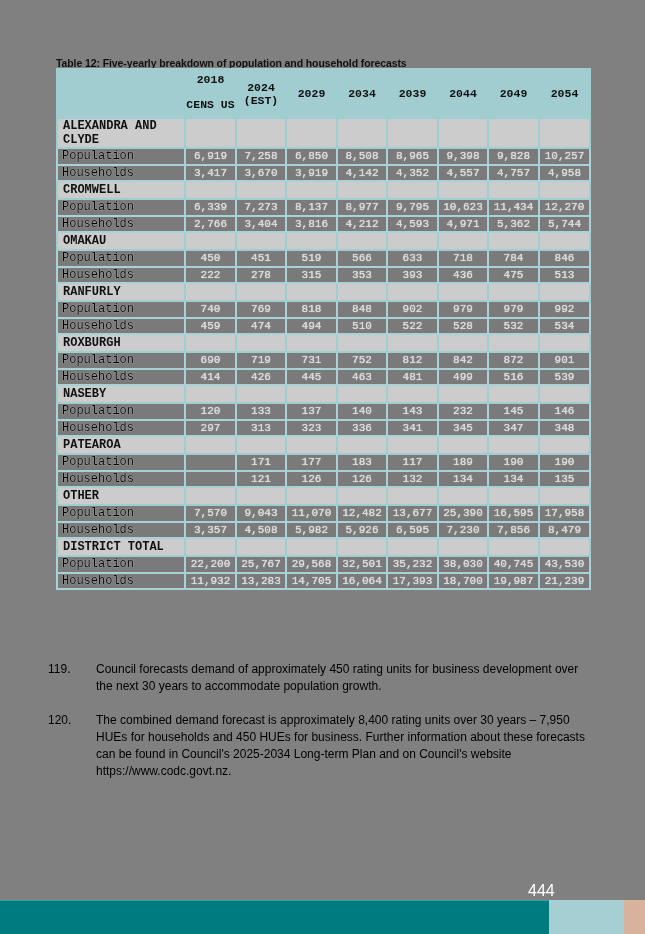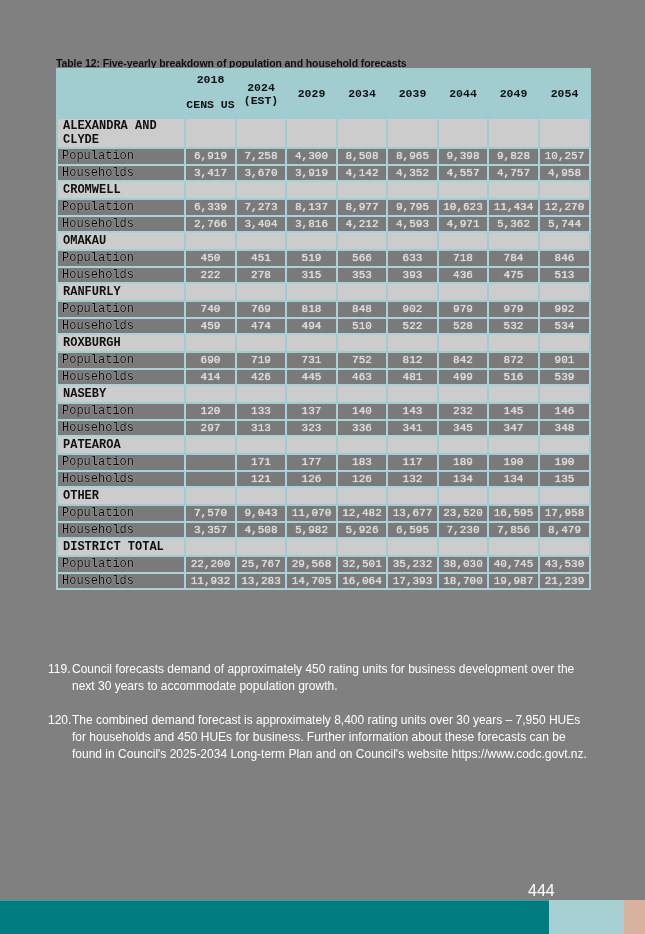--- a/index.html
+++ b/index.html
@@ -61,27 +61,27 @@
       text-align: left;
       padding-left: 4px;
       font-size: 12px;
       color: #000000;
       text-shadow: 0 0 1px #ffffff;
     }
     .para {
       position: absolute; left: 48px;
       width: 540px;
       font-size: 12px; line-height: 17px;
-      color: #ffffff;
+      color: #000000;
     }
     .para .num {
       position: absolute; left: 0; top: 0;
     }
     .para .txt {
-      margin-left: 24px;
+      margin-left: 48px;
       display: block;
     }
     .page-num {
       position: absolute; left: 528px; top: 882px;
       font-size: 16px; color: #ffffff;
     }
     .footer-band { position: absolute; top: 900px; height: 34px; }
     .fb1 { left: 0; width: 549px; background: #017c7e; border-top: 1px solid #3a9ea0; }
     .fb2 { left: 549px; width: 75px; background: #a5cfd2; }
     .fb3 { left: 624px; width: 21px; background: #d8b29c; }
@@ -128,21 +128,21 @@
         <td class="blank"></td>
         <td class="blank"></td>
         <td class="blank"></td>
         <td class="blank"></td>
         <td class="blank"></td>
       </tr>
       <tr class="data">
         <td class="label">Population</td>
         <td>6,919</td>
         <td>7,258</td>
-        <td>4,300</td>
+        <td>6,850</td>
         <td>8,508</td>
         <td>8,965</td>
         <td>9,398</td>
         <td>9,828</td>
         <td>10,257</td>
       </tr>
       <tr class="data">
         <td class="label">Households</td>
         <td>3,417</td>
         <td>3,670</td>
@@ -362,21 +362,21 @@
         <td class="blank"></td>
         <td class="blank"></td>
       </tr>
       <tr class="data">
         <td class="label">Population</td>
         <td>7,570</td>
         <td>9,043</td>
         <td>11,070</td>
         <td>12,482</td>
         <td>13,677</td>
-        <td>23,520</td>
+        <td>25,390</td>
         <td>16,595</td>
         <td>17,958</td>
       </tr>
       <tr class="data">
         <td class="label">Households</td>
         <td>3,357</td>
         <td>4,508</td>
         <td>5,982</td>
         <td>5,926</td>
         <td>6,595</td>

